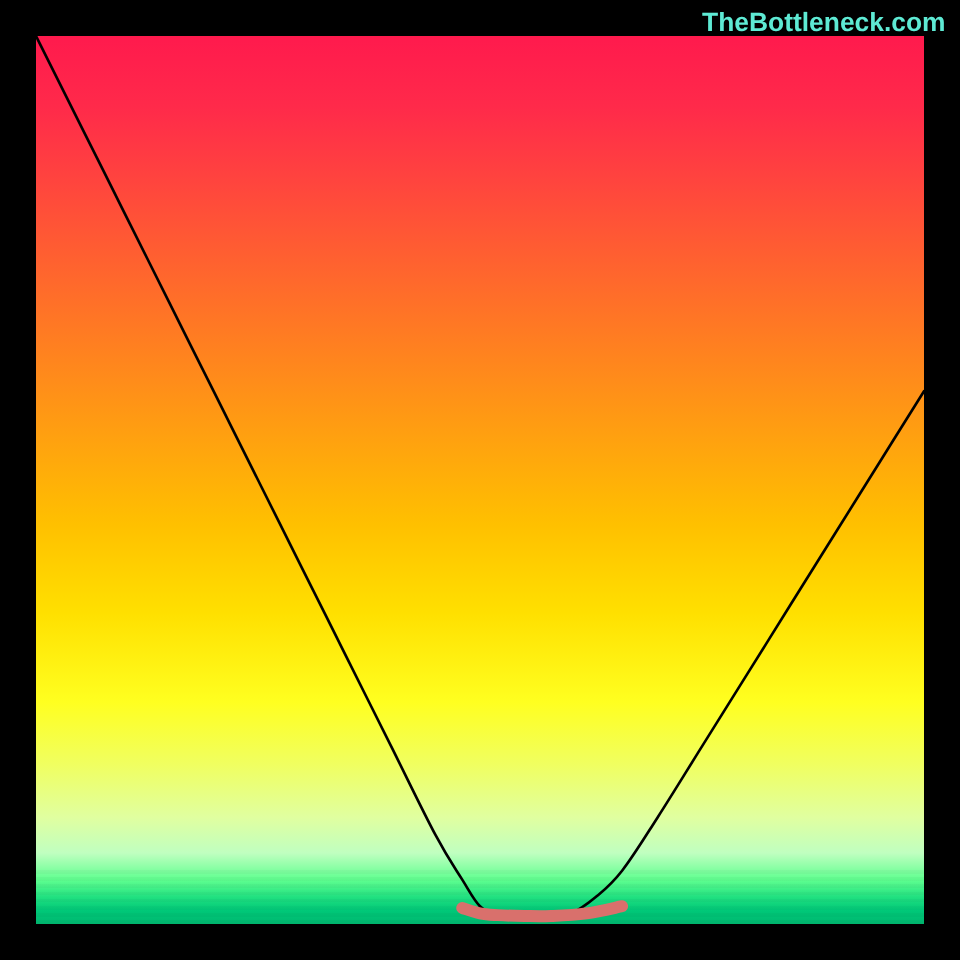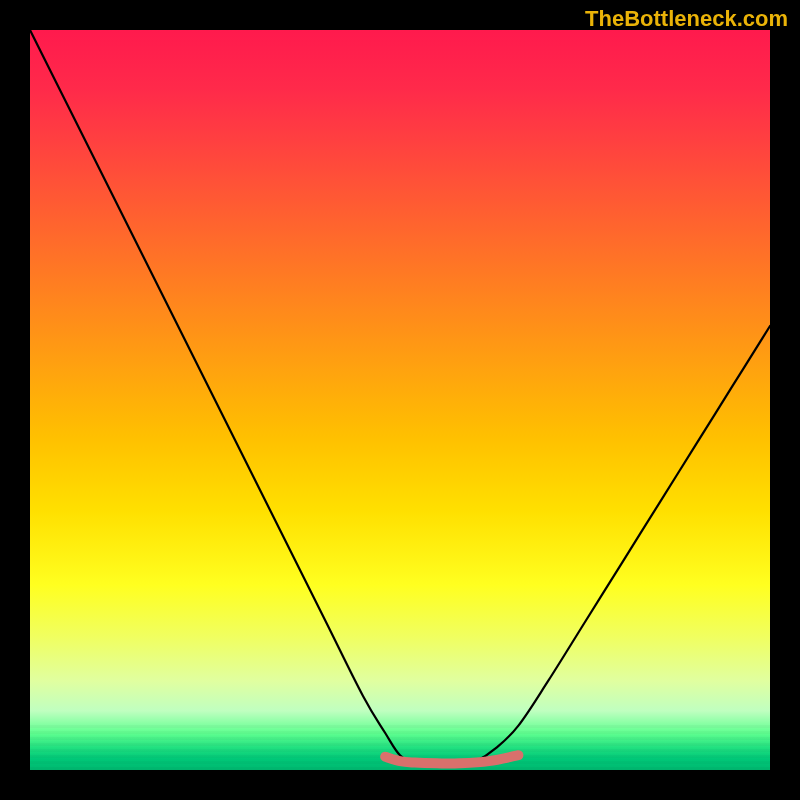--- a/index.html
+++ b/index.html
@@ -8,21 +8,21 @@
     height: 800px;
     background: #000;
     position: relative;
     font-family: Arial, sans-serif;
     overflow: hidden;
   }
   .watermark {
     position: absolute;
     top: 6px;
     right: 12px;
-    color: #eab308;
+    color: #5eead4;
     font-size: 22px;
     font-weight: bold;
     z-index: 10;
   }
   .plot-area {
     position: absolute;
     left: 30px;
     top: 30px;
     width: 740px;
     height: 740px;

